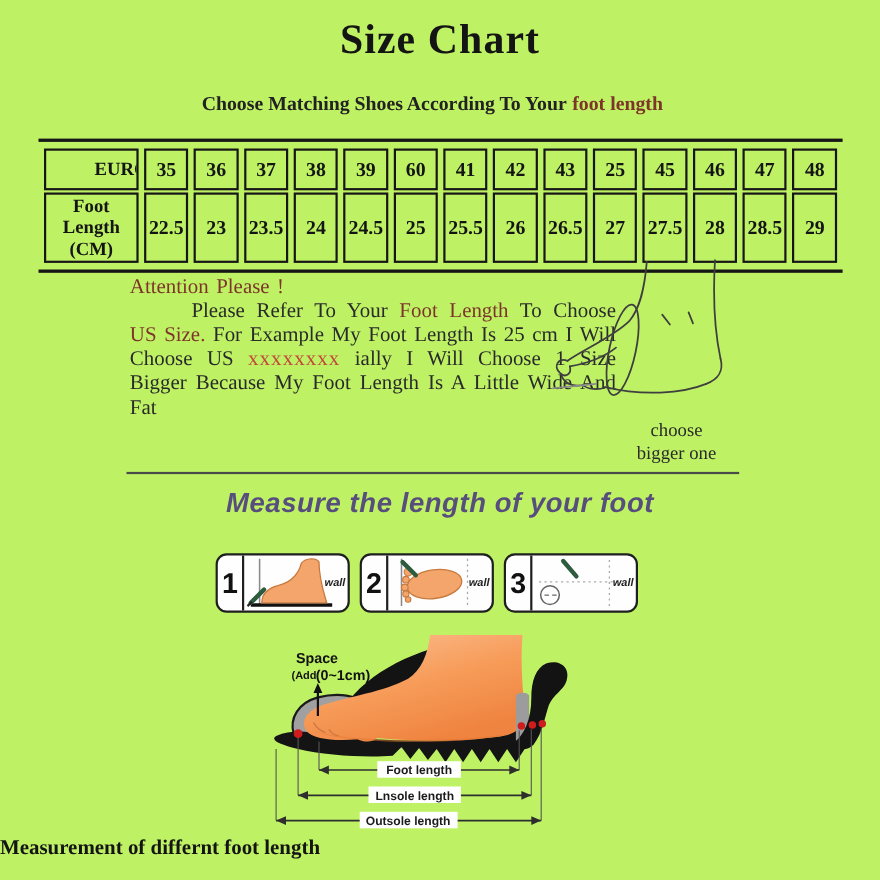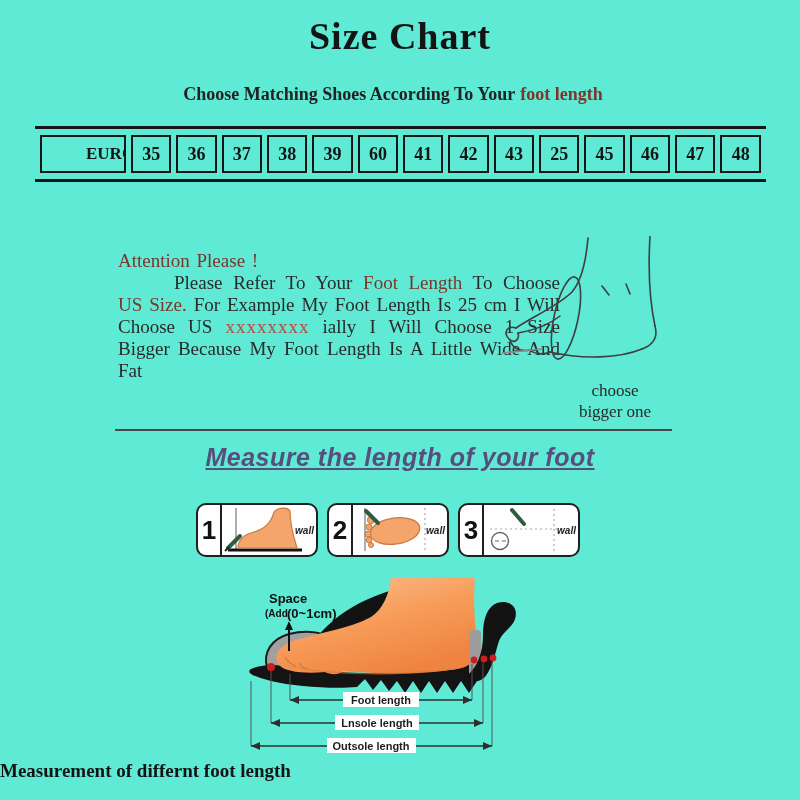--- a/index.html
+++ b/index.html
@@ -1,17 +1,17 @@
 <!DOCTYPE html>
 <html><head>
 <meta charset="utf-8">
 <style>
   html,body{margin:0;padding:0;background:#ffffff;}
   .page{
-    position:relative;width:800px;height:800px;background:#5eead4;
+    position:relative;width:800px;height:800px;background:#bef264;
     font-family:"Liberation Serif", serif;color:#1d1d1d;overflow:hidden;
   }
   
   .title{
     position:absolute;top:14px;left:0;right:0;margin:0;text-align:center;
     font-size:38px;font-weight:bold;letter-spacing:1px;color:#141414;
   }
   .subtitle{
     position:absolute;top:84px;left:0;right:14px;text-align:center;
     font-size:18px;font-weight:bold;color:#222;
@@ -43,21 +43,21 @@
   .sketch-svg{position:absolute;left:502px;top:236px;}
   .sketch-caption{
     position:absolute;left:545px;top:380px;width:140px;text-align:center;
     font-size:17px;line-height:21px;color:#2a2a2a;
   }
   .divider{position:absolute;left:115px;top:429px;width:557px;height:0;border-top:2px solid #4a4a4a;}
   
   .measure-heading{
     position:absolute;top:443px;left:0;right:0;margin:0;text-align:center;
     font-family:"Liberation Sans", sans-serif;font-style:italic;font-weight:bold;
-    font-size:25px;color:#584e7d;letter-spacing:.5px;text-decoration:underline;
+    font-size:25px;color:#584e7d;letter-spacing:.5px;
   }
   .steps{position:absolute;left:196px;top:503px;display:flex;gap:9px;}
   .step{
     position:relative;width:122px;height:54px;border:2.5px solid #1f1f1f;border-radius:10px;
     background:#fefefe;display:flex;align-items:stretch;box-sizing:border-box;
   }
   .step-num{
     width:25px;display:flex;align-items:center;justify-content:center;
     font-family:"Liberation Sans", sans-serif;font-weight:900;font-size:26px;color:#111;
     border-right:2px solid #1f1f1f;
@@ -105,20 +105,37 @@
         <td>60</td>
         <td>41</td>
         <td>42</td>
         <td>43</td>
         <td>25</td>
         <td>45</td>
         <td>46</td>
         <td>47</td>
         <td>48</td>
       </tr>
+      <tr class="row-foot">
+        <th class="rowhead">Foot Length (CM)</th>
+        <td>22.5</td>
+        <td>23</td>
+        <td>23.5</td>
+        <td>24</td>
+        <td>24.5</td>
+        <td>25</td>
+        <td>25.5</td>
+        <td>26</td>
+        <td>26.5</td>
+        <td>27</td>
+        <td>27.5</td>
+        <td>28</td>
+        <td>28.5</td>
+        <td>29</td>
+      </tr>
     </tbody>
       </table>
   </div>
 
   <p class="attention">
     <span class="attn-heading">Attention Please !</span><br>
     <span class="indent"></span><span>Please Refer To Your </span><span class="maroon">Foot Length</span><span> To Choose </span><span class="maroon">US Size.</span><span> For Example My Foot Length Is 25 cm I Will Choose US </span><span class="red-x">xxxxxxxx</span><span> ially I Will Choose 1 Size Bigger Because My Foot Length Is A Little Wide And Fat</span>
   </p>
 
   <svg class="sketch-svg" width="210" height="152" viewBox="0 0 210 152">

